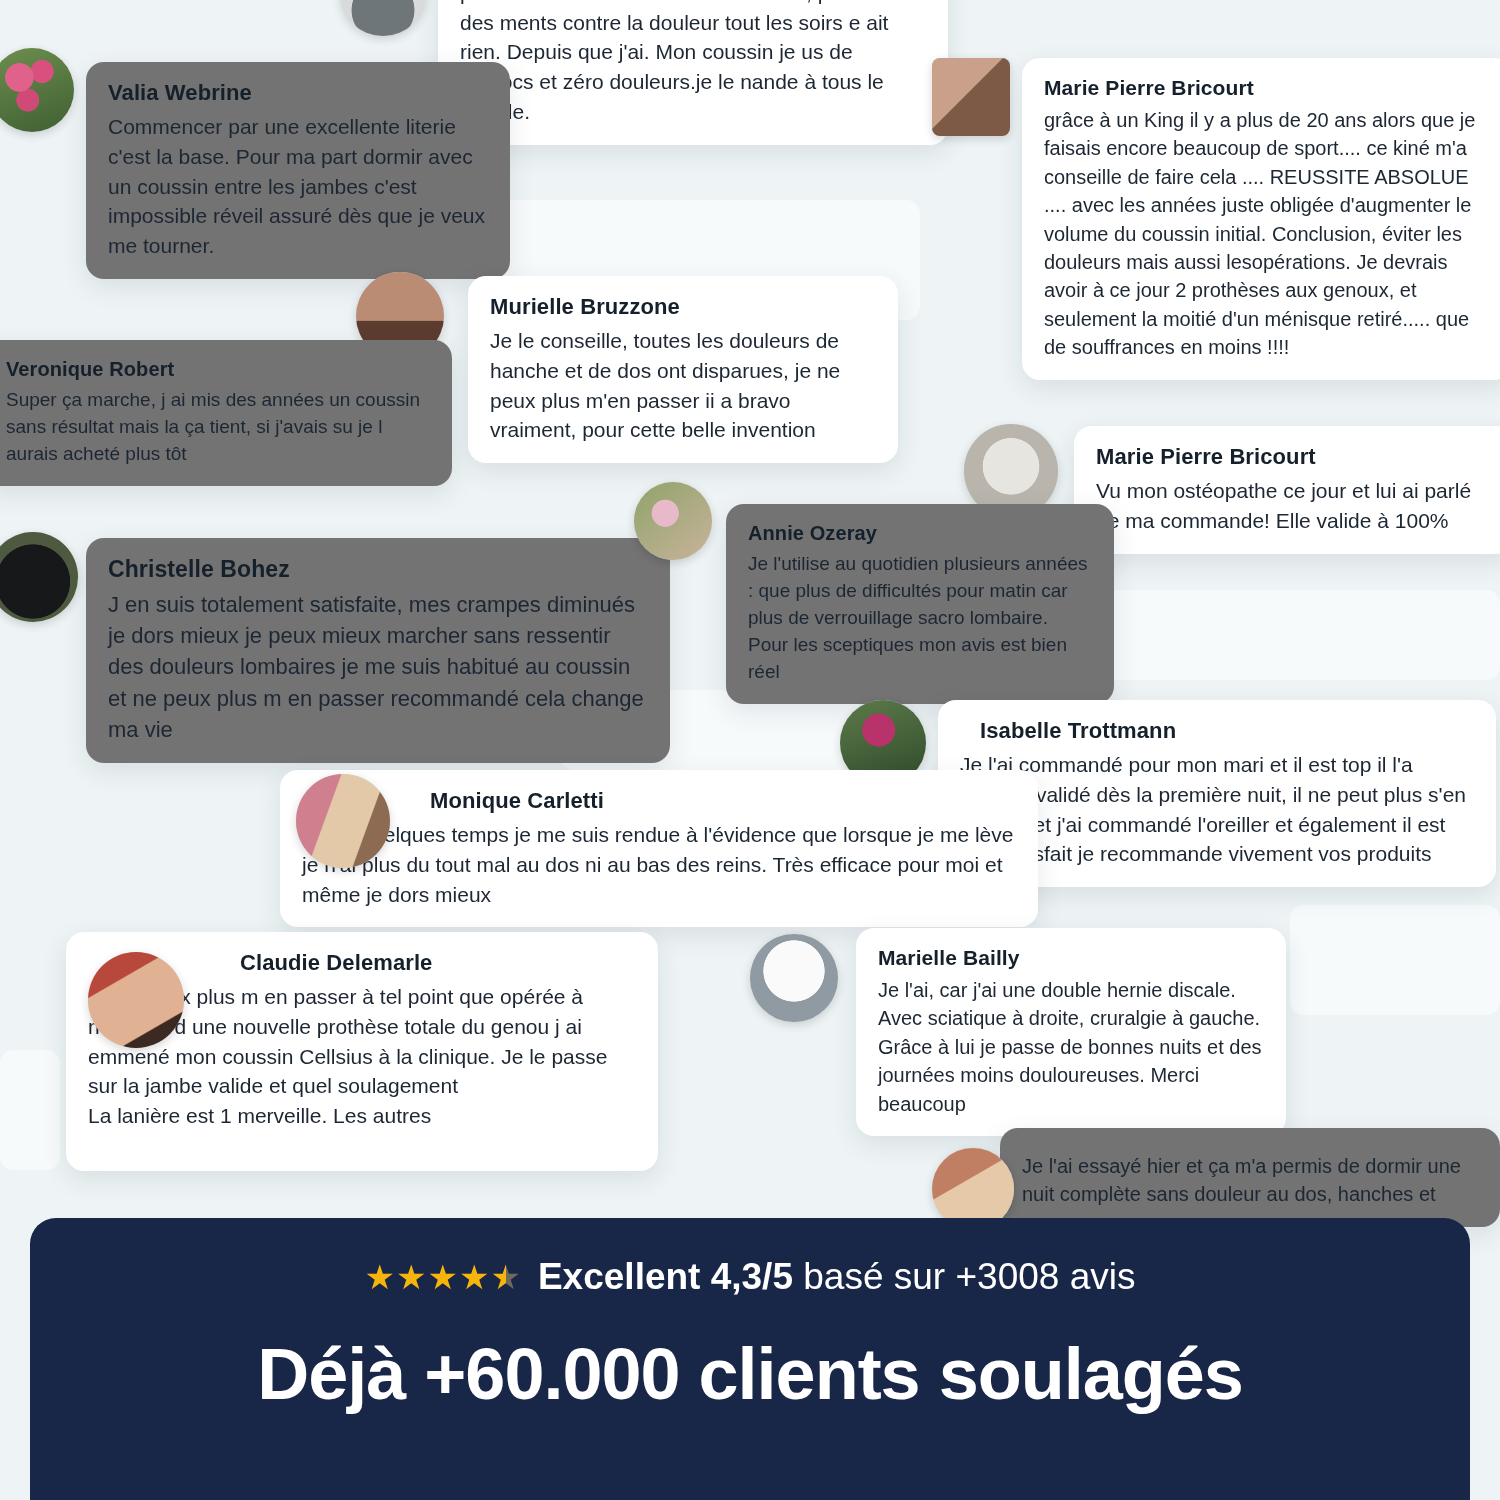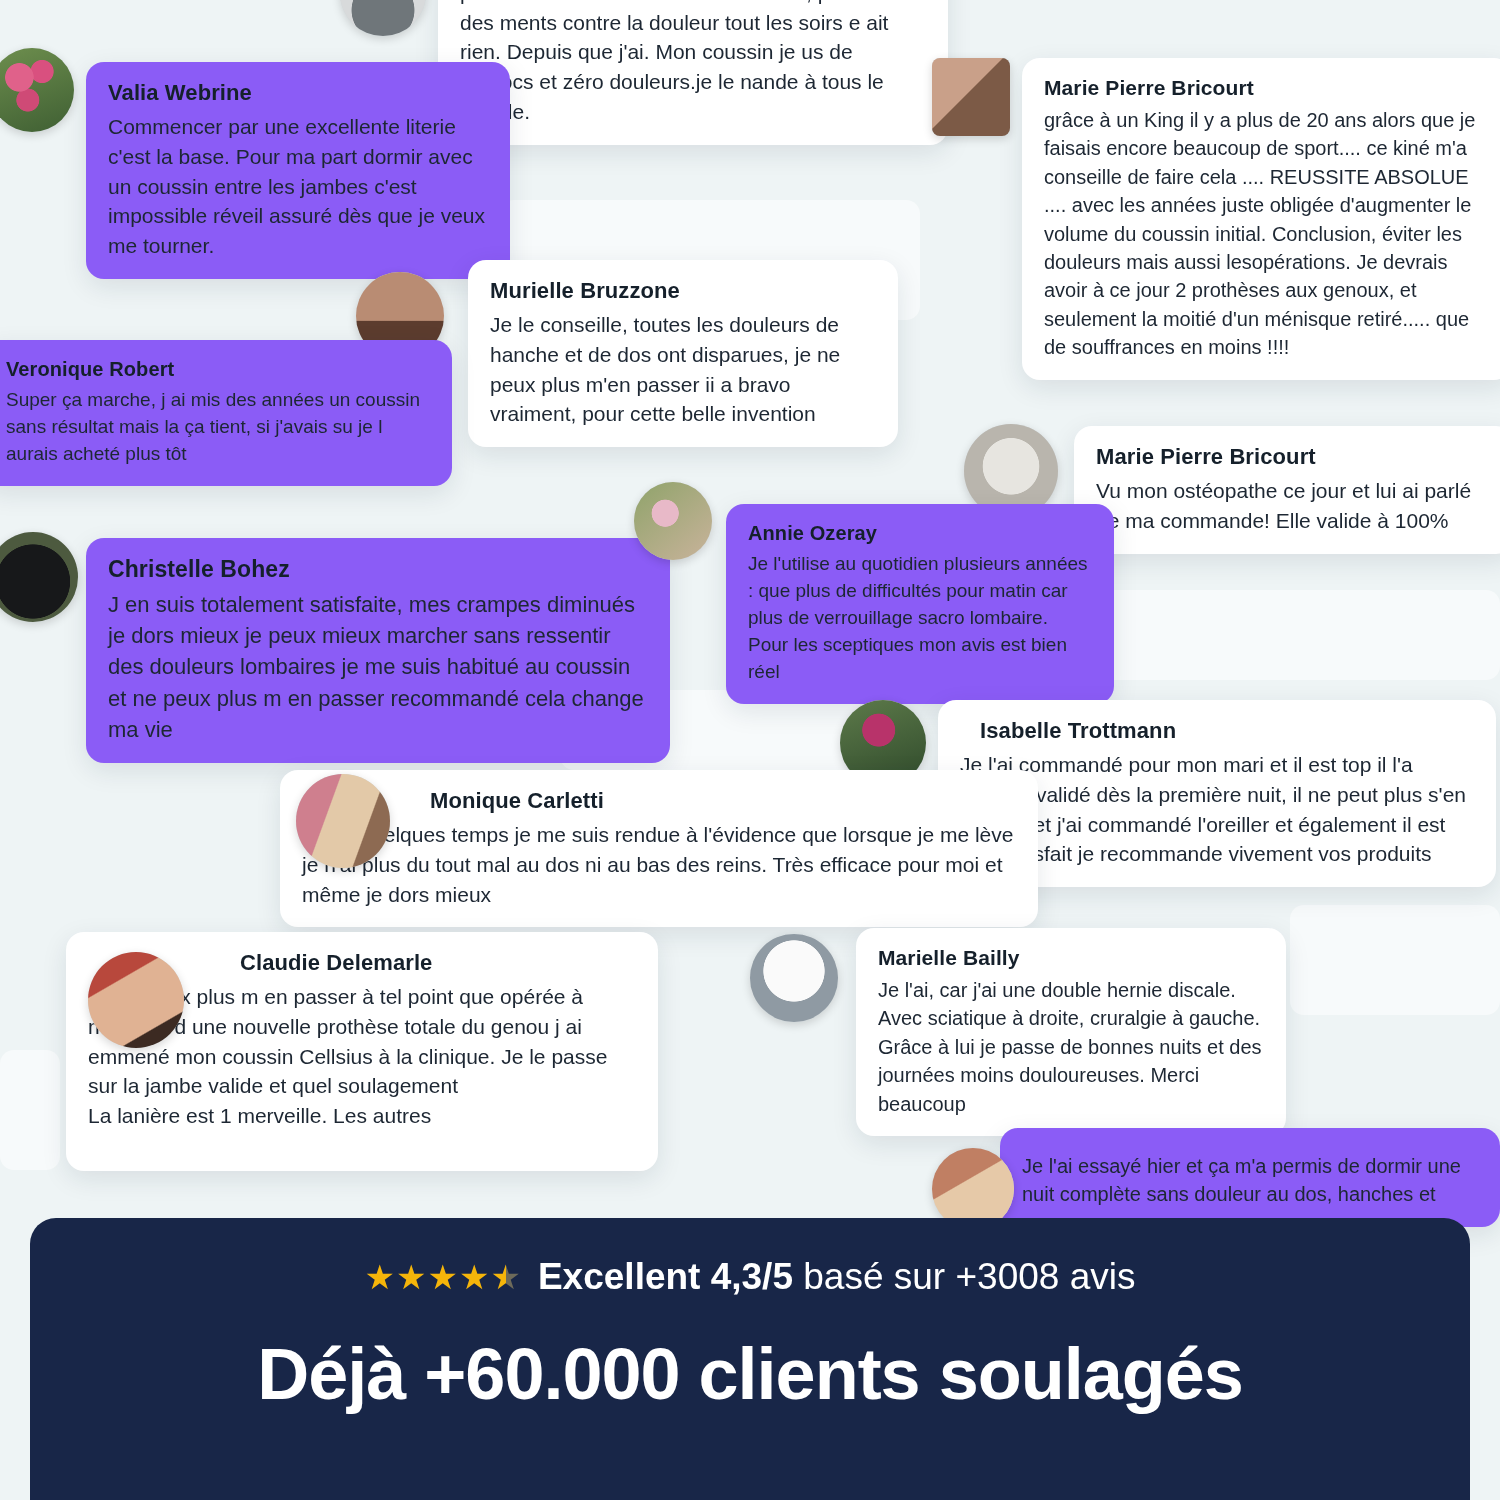--- a/index.html
+++ b/index.html
@@ -11,21 +11,21 @@
     overflow:hidden;
     position:relative;
   }
   
   .bgpanel { position:absolute; background:#ffffff; opacity:.55; border-radius:14px; }
 
   .stage { position:absolute; inset:0; }
 
   .card {
     position:absolute;
-    background:#8b5cf6;
+    background:#737373;
     border-radius:18px;
     padding:18px 22px;
     box-shadow:0 8px 26px rgba(22,40,60,.10);
   }
   .card.white { background:#ffffff; }
   .card .name {
     font-weight:700;
     color:#15202b;
     margin:0 0 6px 0;
     letter-spacing:.1px;
@@ -96,21 +96,21 @@
   </div>
 
   <div class="card white" style="left:1022px; top:58px; width:490px; font-size:20px;">
     <p class="name" style="font-size:21px;">Marie Pierre Bricourt</p>
     <p class="body">grâce à un King il y a plus de 20 ans alors que je faisais encore beaucoup de sport.... ce kiné m'a conseille de faire cela .... REUSSITE ABSOLUE .... avec les années juste obligée d'augmenter le volume du coussin initial. Conclusion, éviter les douleurs mais aussi lesopérations. Je devrais avoir à ce jour 2 prothèses aux genoux, et seulement la moitié d'un ménisque retiré..... que de souffrances en moins !!!!</p>
   </div>
   <div class="avatar" style="left:932px; top:58px; width:78px; height:78px; border-radius:8px;">
     <div class="inner" style="background:linear-gradient(135deg,#c9a089 0 45%,#7c5a46 46% 100%);"></div>
   </div>
 
-  <div class="card white" style="left:468px; top:260px; width:430px; font-size:21px;">
+  <div class="card white" style="left:468px; top:276px; width:430px; font-size:21px;">
     <p class="name" style="font-size:22px;">Murielle Bruzzone</p>
     <p class="body">Je le conseille, toutes les douleurs de hanche et de dos ont disparues, je ne peux plus m'en passer ii a bravo vraiment, pour cette belle invention</p>
   </div>
   <div class="avatar" style="left:356px; top:272px; width:88px; height:88px;">
     <div class="inner" style="background:linear-gradient(180deg,#b98c73 0 55%,#5c3c2e 56% 100%);"></div>
   </div>
 
   <div class="card" style="left:-16px; top:340px; width:468px; font-size:19px;">
     <p class="name" style="font-size:20px;">Veronique Robert</p>
     <p class="body">Super ça marche, j ai mis des années un coussin sans résultat mais la ça tient, si j'avais su je l aurais acheté plus tôt</p>

